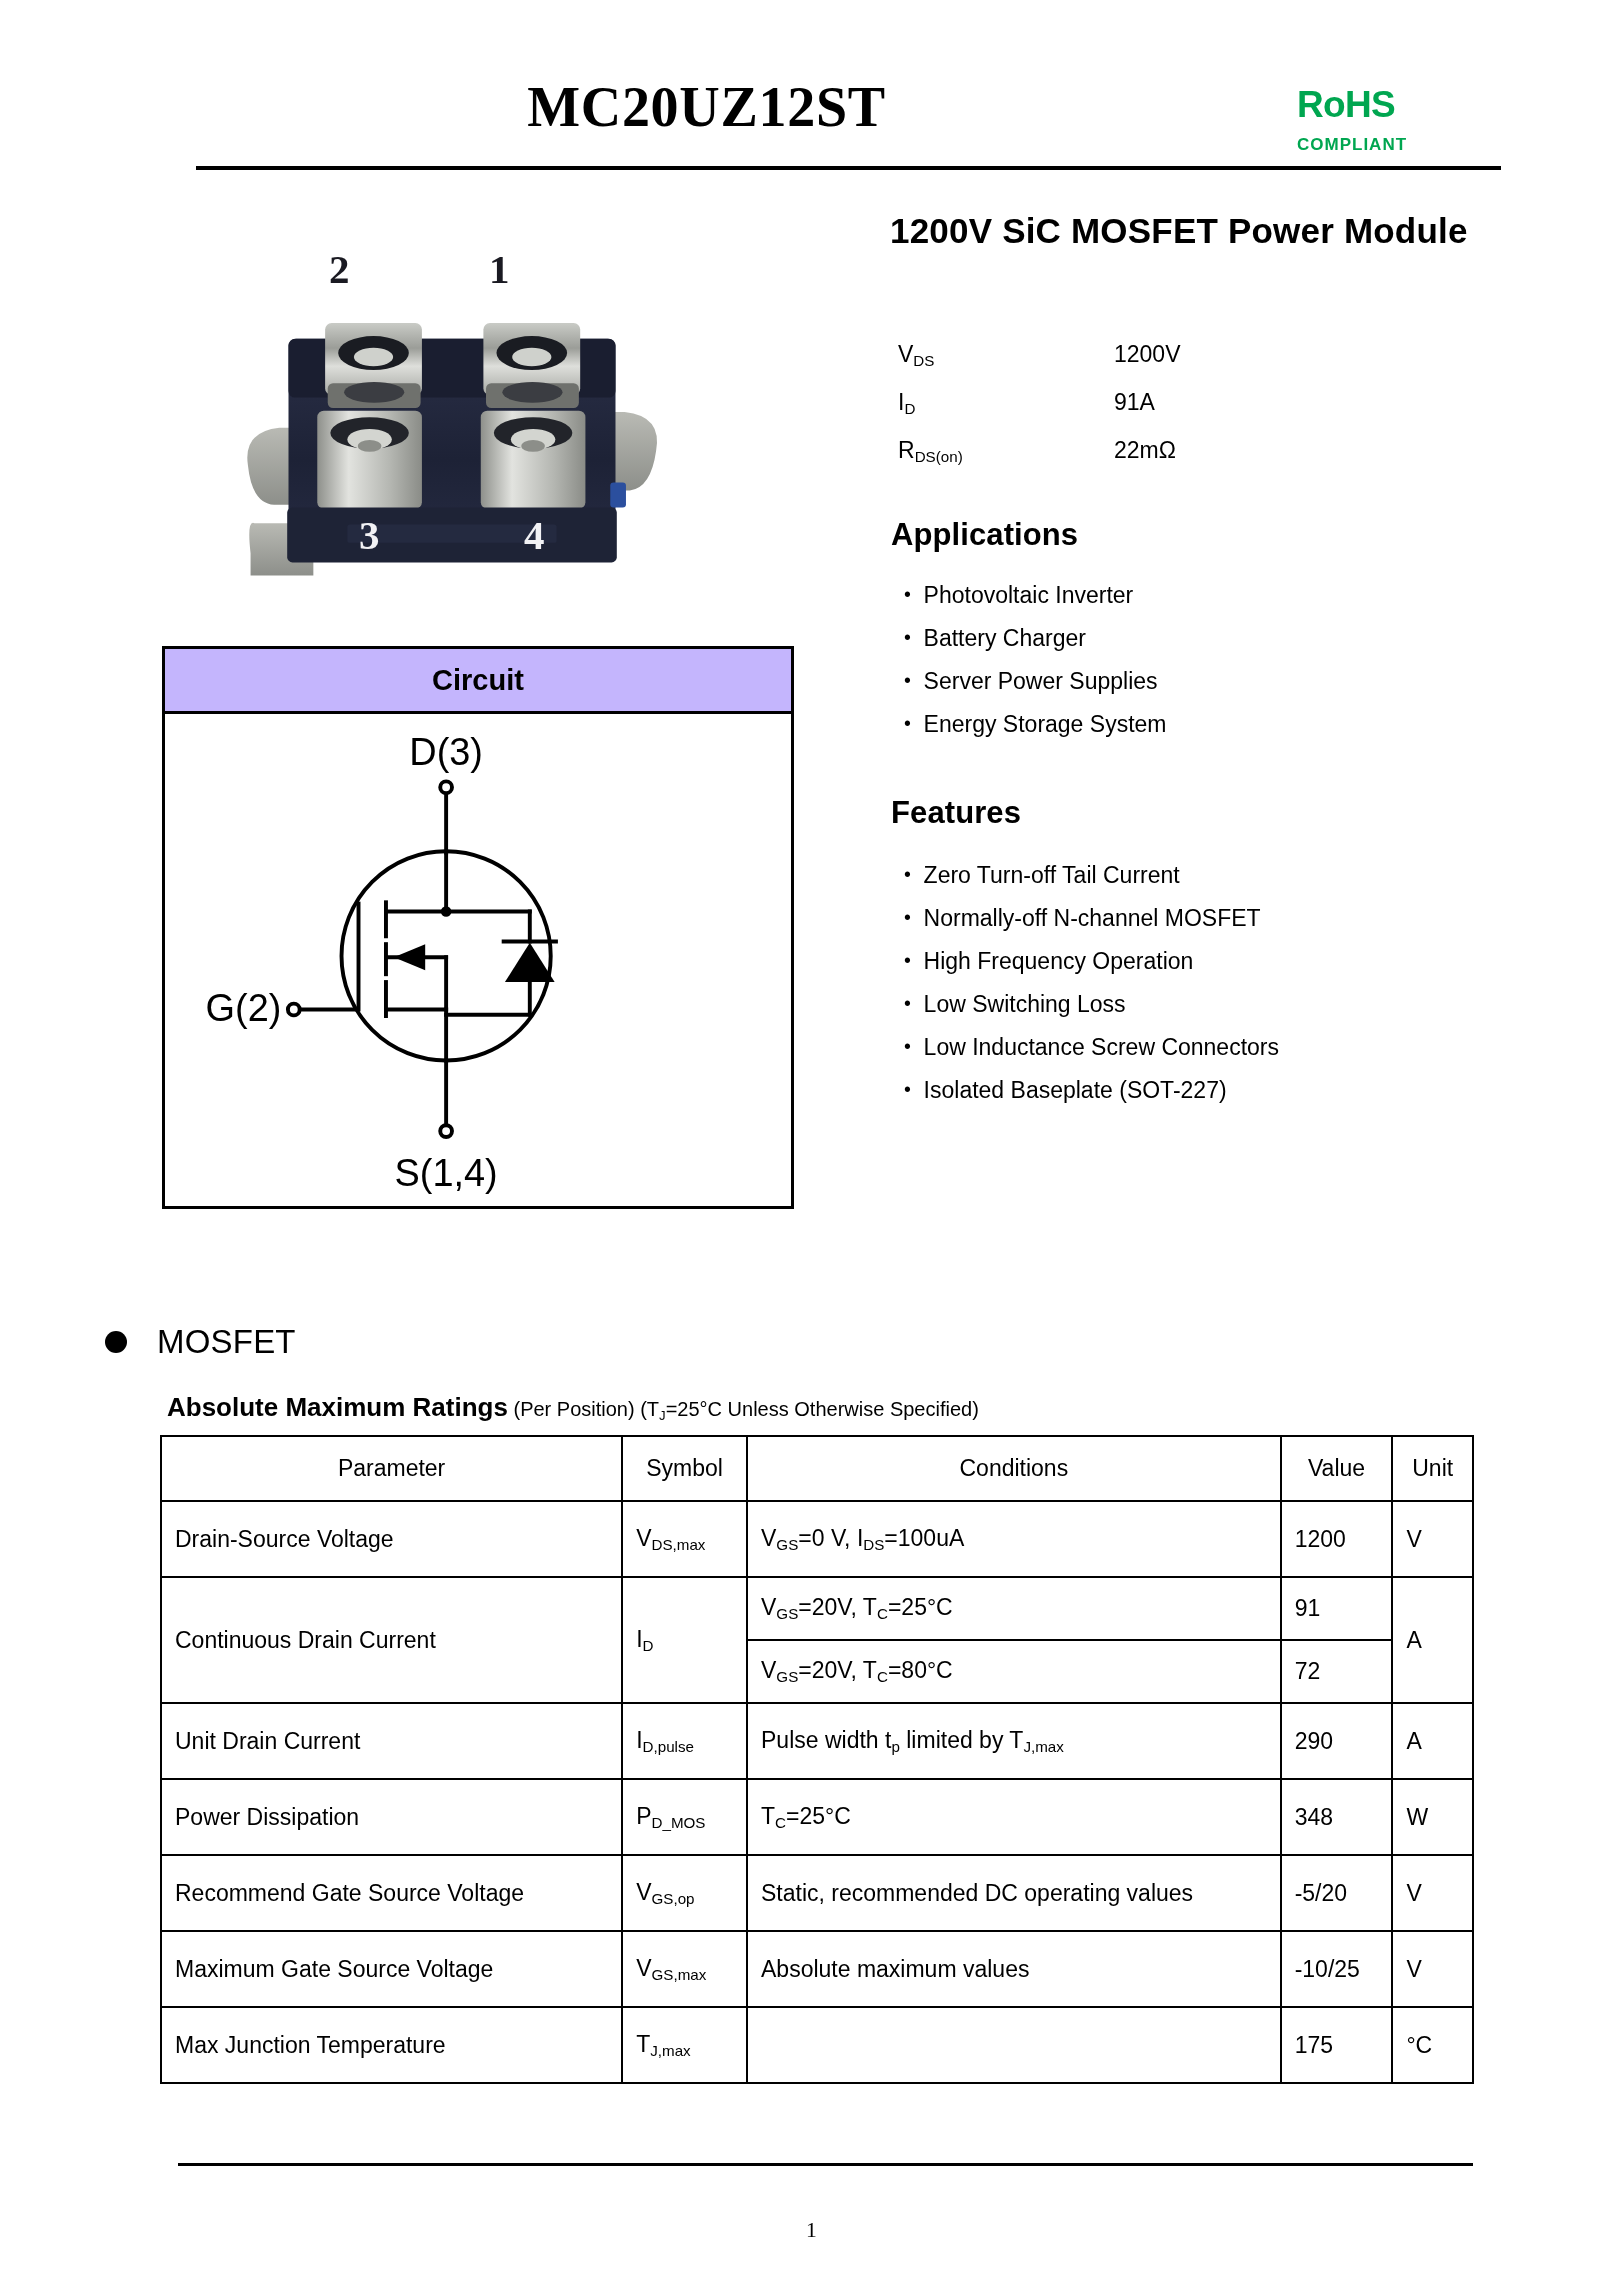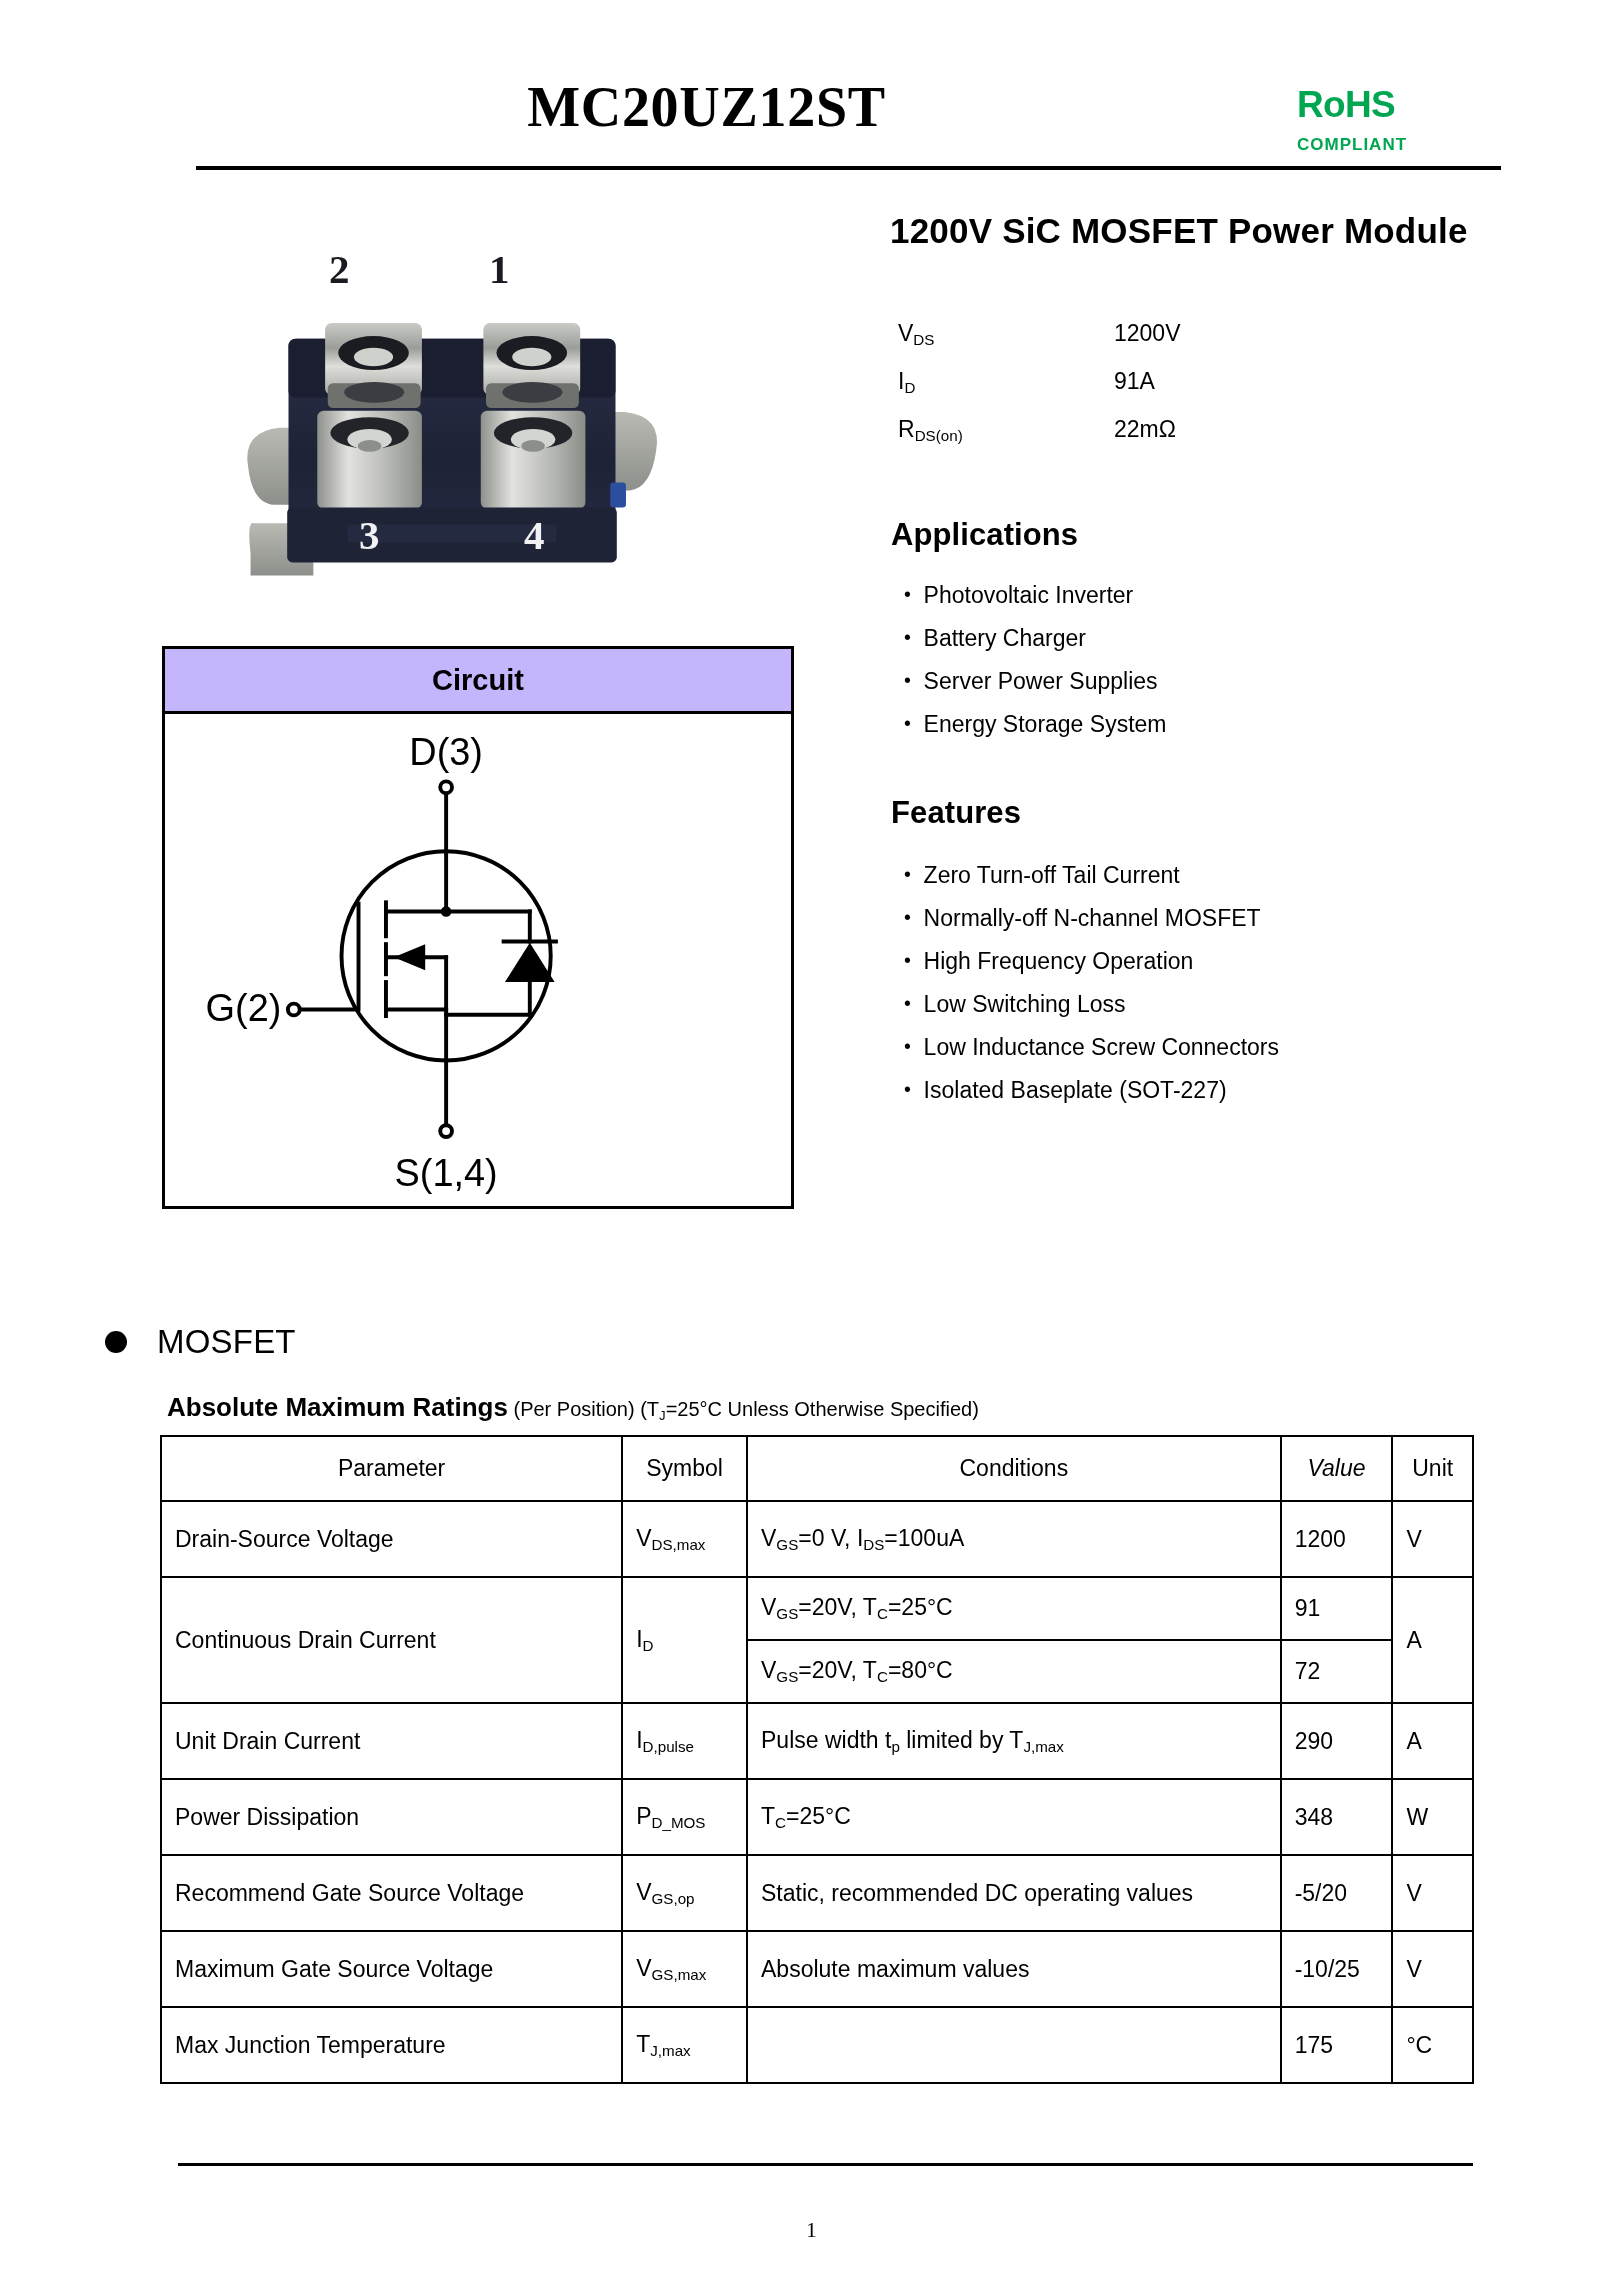--- a/index.html
+++ b/index.html
@@ -29,21 +29,21 @@
   .hdr-rule { position:absolute; left:196px; top:166px; width:1305px; height:3.9px; background:#000; }
 
   
   .subtitle {
     position:absolute; left:890px; top:211px; width:654px;
     font-size:35px; font-weight:700; line-height:1.15;
     letter-spacing:0.2px;
   }
 
   
-  .specs { position:absolute; left:898px; top:320px; width:523px; font-size:23px; }
+  .specs { position:absolute; left:898px; top:341px; width:523px; font-size:23px; }
   .spec-row { display:flex; height:48px; align-items:flex-start; }
   .spec-sym { width:216px; }
   .spec-val { flex:1; }
   sub { font-size:0.66em; vertical-align:-0.28em; letter-spacing:0px;}
 
   
   .sec-head { position:absolute; font-size:31px; font-weight:700; letter-spacing:0.1px; }
   #applications-head { left:891px; top:517px; }
   #features-head     { left:891px; top:795px; }
 
@@ -90,21 +90,21 @@
     position:absolute; left:160px; top:1435px;
     width:1314px; border-collapse:collapse;
     font-size:23px;
   }
   table.amr td, table.amr th {
     border:2px solid #000; padding:0 13px;
     font-weight:400; text-align:left; vertical-align:middle;
   }
   table.amr thead th { text-align:center; height:65px; font-weight:400; }
   .h-param { width:458px; } .h-sym { width:124px; }
-  .h-cond { width:530px; } .h-val { width:111px;font-style:italic; } .h-unit { width:80px; }
+  .h-cond { width:530px; } .h-val { width:111px; } .h-unit { width:80px; }
   .r-tall  { height:76px; }
   .r-short { height:63px; }
   .two-line { line-height:1.42; padding:9.2px 13px; }
 
   
   .footer-rule { position:absolute; left:178px; top:2163px; width:1295px; height:3.3px; background:#000; }
   .footer-pg {
     position:absolute; left:0; top:2218px; width:1623px;
     text-align:center; font-family:"Liberation Serif", serif; font-size:21.6px;
   }

